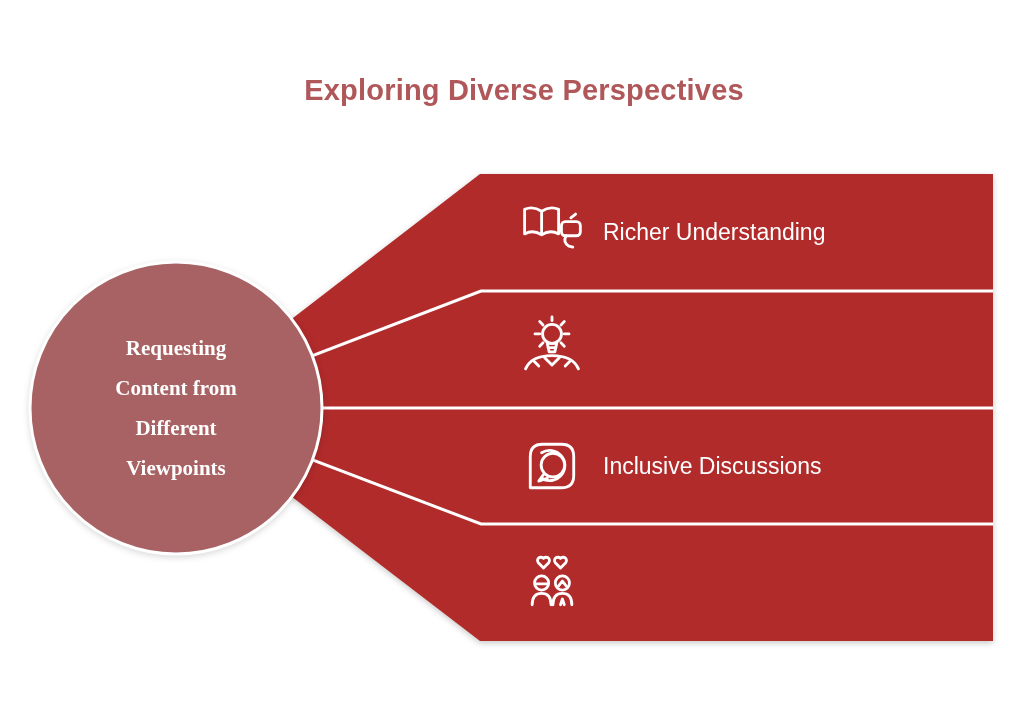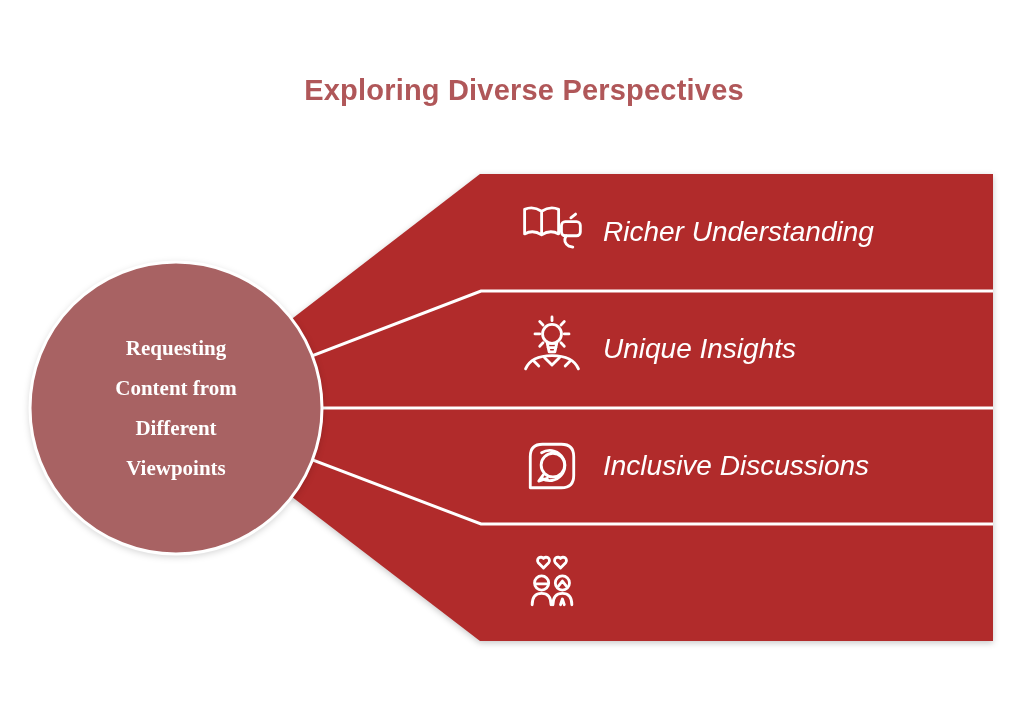--- a/index.html
+++ b/index.html
@@ -19,21 +19,21 @@
           filter:drop-shadow(0 2px 3px rgba(0,0,0,0.15)); }
   .hub-label {
     position:absolute; left:176px; top:408px; transform:translate(-50%,-50%);
     width:150px; text-align:center; color:#ffffff; font-weight:bold;
     font-size:21px; line-height:40px;font-family:Liberation Serif, serif;
   }
   .row {
     position:absolute; left:518px; transform:translateY(-50%);
     display:flex; align-items:center; gap:17px; color:#ffffff;
   }
-  .row-label { font-size:28px; white-space:nowrap;font-style:italic; }
+  .row-label { font-size:23px; white-space:nowrap; }
   .icon { width:68px; height:68px; display:flex; align-items:center; justify-content:center; }
   .icon svg {
     display:block; width:68px; height:68px;
     stroke:#ffffff; stroke-width:3; fill:none;
     stroke-linecap:round; stroke-linejoin:round;
   }
 </style>
 </head>
 <body>
 
@@ -75,21 +75,20 @@
         <path d="M18,20 h5"></path>
         <path d="M54,20 h-5"></path>
         <path d="M23,33 l3.5,-3.5"></path>
         <path d="M49,33 l-3.5,-3.5"></path>
         <path d="M8,57 Q14,43 36,43 Q58,43 64,57"></path>
         <path d="M28,45 L36,53 L44,45"></path>
         <path d="M16,48 l6,6"></path>
         <path d="M56,48 l-6,6"></path>
       </svg>
     </span>
-    <span class="row-label">Unique Insights</span>
   </div>
 
   <div class="row" style="top:466px">
     <span class="icon">
       <svg viewBox="0 0 72 72">
         <path d="M13,59 V26 Q13,13 26,13 H46 Q59,13 59,26 V46 Q59,59 46,59 Z"></path>
         <circle cx="37" cy="35" r="12.5"></circle>
         <path d="M27,45 L22,52 L31,49"></path>
         <path d="M25,49 A16,16 0 1 0 25,22"></path>
       </svg>

